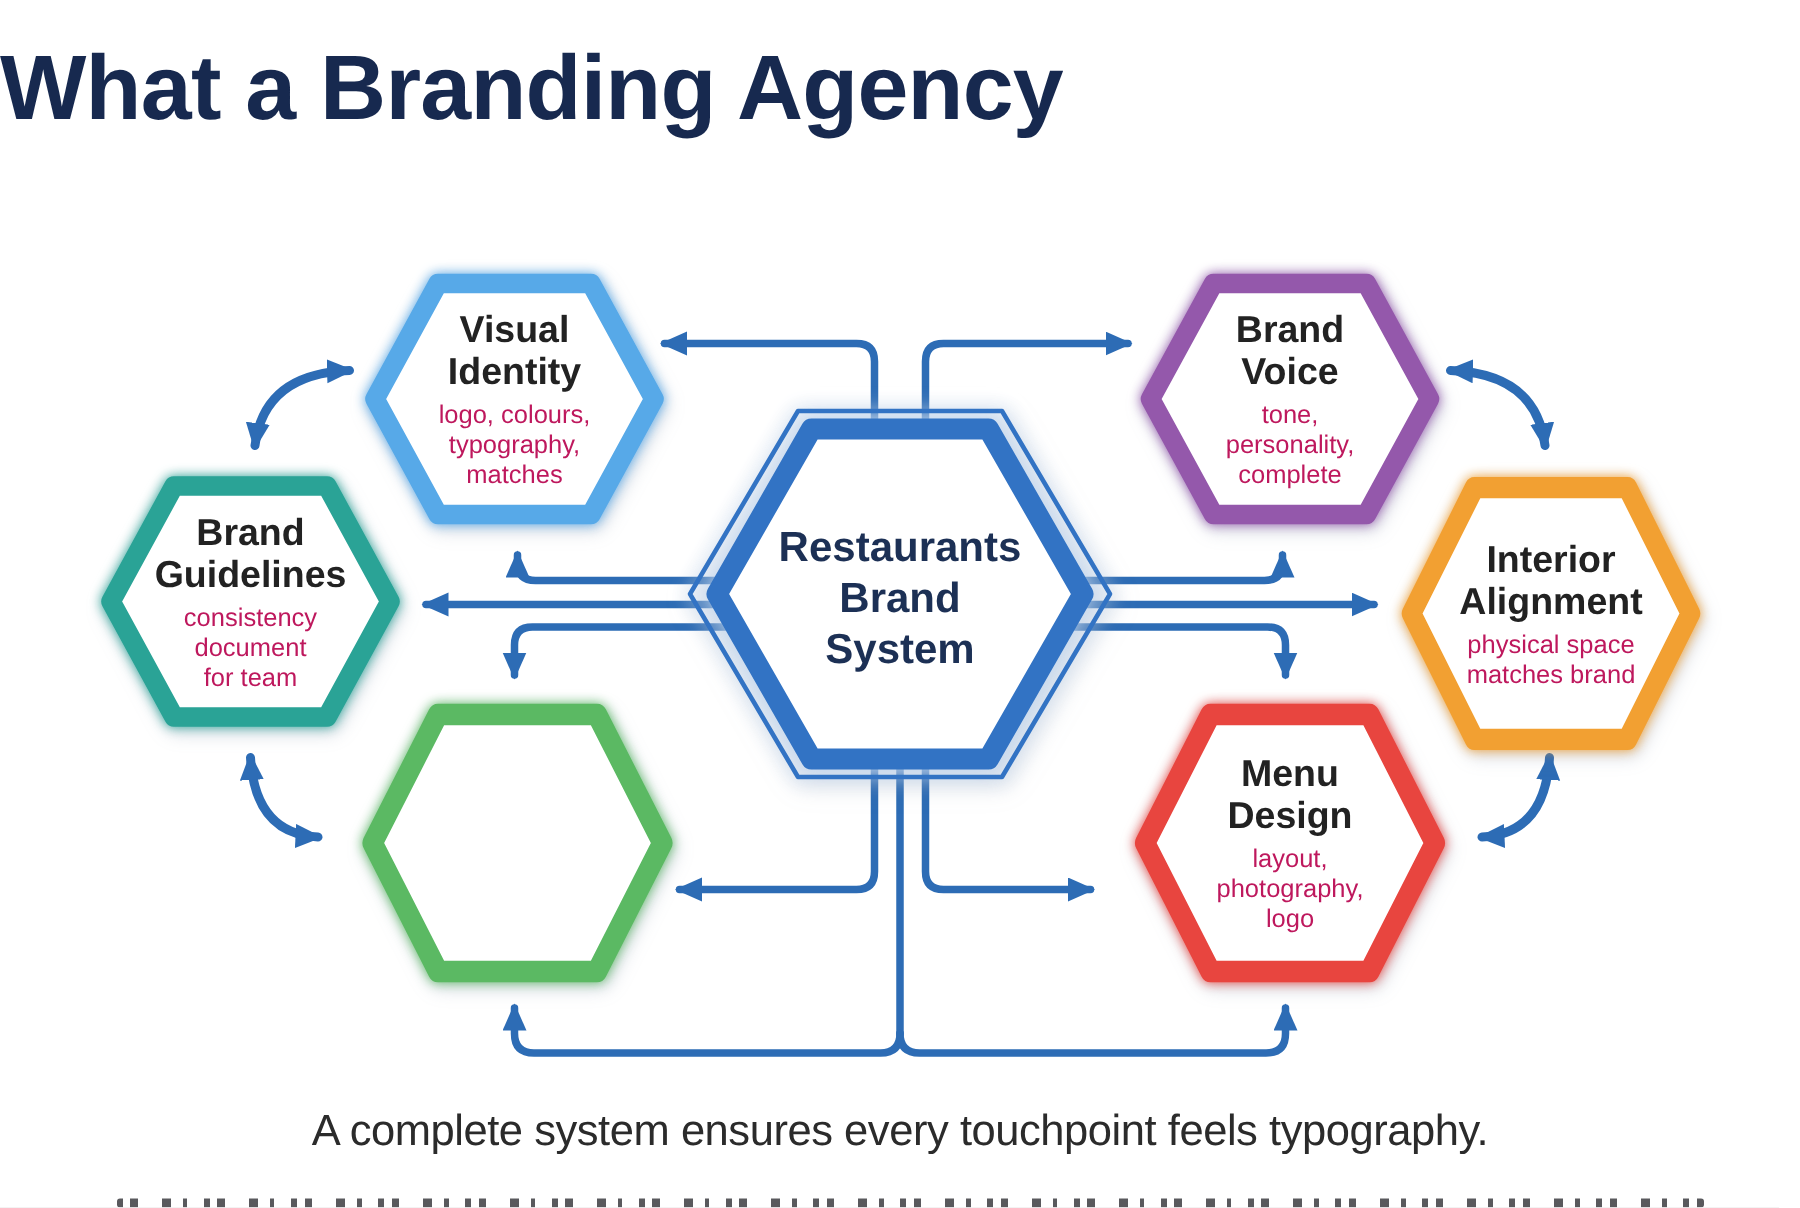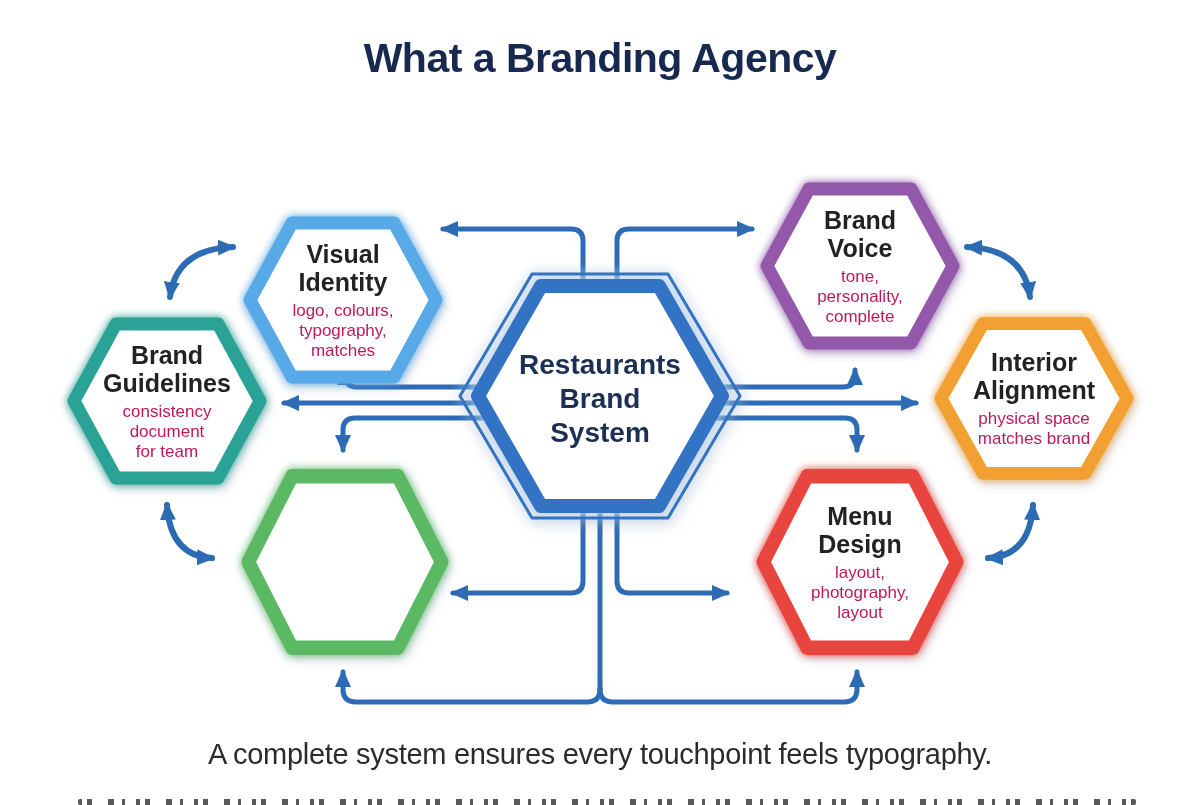--- a/index.html
+++ b/index.html
@@ -4,21 +4,21 @@
 <style>
   html,body{margin:0;padding:0;background:#e9e9e9;}
   .canvas{
     position:relative;width:1200px;height:805px;overflow:hidden;
     background:#ffffff;
     font-family:"Liberation Sans","DejaVu Sans",sans-serif;
   }
   
   .title{
     position:absolute;top:30px;left:0;width:100%;
-    text-align:center;font-weight:bold;font-size:41px;line-height:57px;
+    font-weight:bold;font-size:61px;line-height:57px;
     letter-spacing:-0.5px;color:var(--title,#17294f);
   }
   .title span{display:block;}
   
   svg.connectors{position:absolute;left:0;top:0;z-index:1;}
   svg.connectors path.c{
     fill:none;stroke:var(--arrow,#2d6cb5);stroke-width:5;
     stroke-linecap:round;stroke-linejoin:round;
   }
   svg.connectors path.arc{stroke-width:6;}
@@ -32,24 +32,24 @@
   .hex-node.center svg.hexshape polygon.inner{stroke-width:14;}
   .hex-text{
     position:absolute;inset:0;display:flex;flex-direction:column;
     align-items:center;justify-content:center;text-align:center;z-index:3;
   }
   .hex-title{font-weight:bold;font-size:25px;line-height:28px;color:var(--nodetext,#222);}
   .hex-title span,.hex-sub span,.center-text span{display:block;}
   .hex-sub{margin-top:5px;font-size:17px;line-height:20px;color:#be185d;}
   .center-text{font-weight:bold;font-size:28px;line-height:34px;color:var(--centertext,#1c3055);padding-top:6px;}
   
-  .n-vi{left:240px;top:177px;width:206px;height:178px;margin-top:34px;}
+  .n-vi{left:240px;top:177px;width:206px;height:178px;}
   .n-bv{left:757px;top:177px;width:206px;height:178px;}
   .n-bg{left:64px;top:312px;width:206px;height:178px;}
-  .n-ia{left:931px;top:312px;width:206px;height:173px;}
+  .n-ia{left:931px;top:312px;width:206px;height:194px;}
   .n-dp{left:238px;top:463px;width:214px;height:198px;}
   .n-md{left:753px;top:463px;width:214px;height:198px;}
   .n-center{left:456px;top:266px;width:288px;height:260px;}
   
   .caption{
     position:absolute;top:738px;left:0;width:100%;text-align:center;
     font-size:29px;color:var(--caption,#2b2b2b);letter-spacing:-0.3px;
   }
   
   .artifact{
@@ -193,21 +193,21 @@
       <polygon stroke-width="13" points="10,89 52,12 154,12 196,89 154,166 52,166"></polygon>
     </svg>
     <div class="hex-text">
       <div class="hex-title">
         <span>Menu</span>
         <span>Design</span>
       </div>
       <div class="hex-sub">
         <span>layout,</span>
         <span>photography,</span>
-        <span>layout</span>
+        <span>logo</span>
       </div>
     </div>
   </div>
 
   <div class="caption">A complete system ensures every touchpoint feels typography.</div>
 
   <div class="artifact"></div>
 </div>
 
 </body></html>

